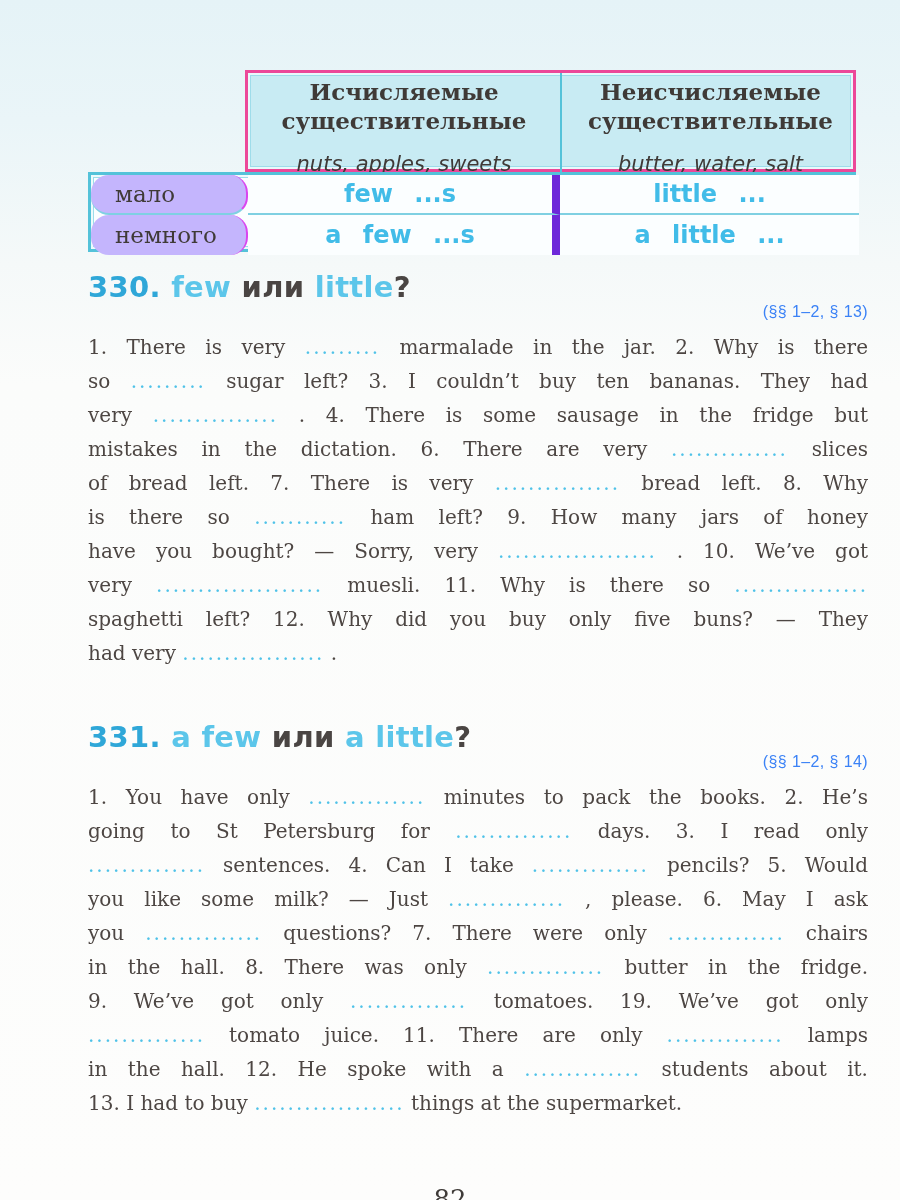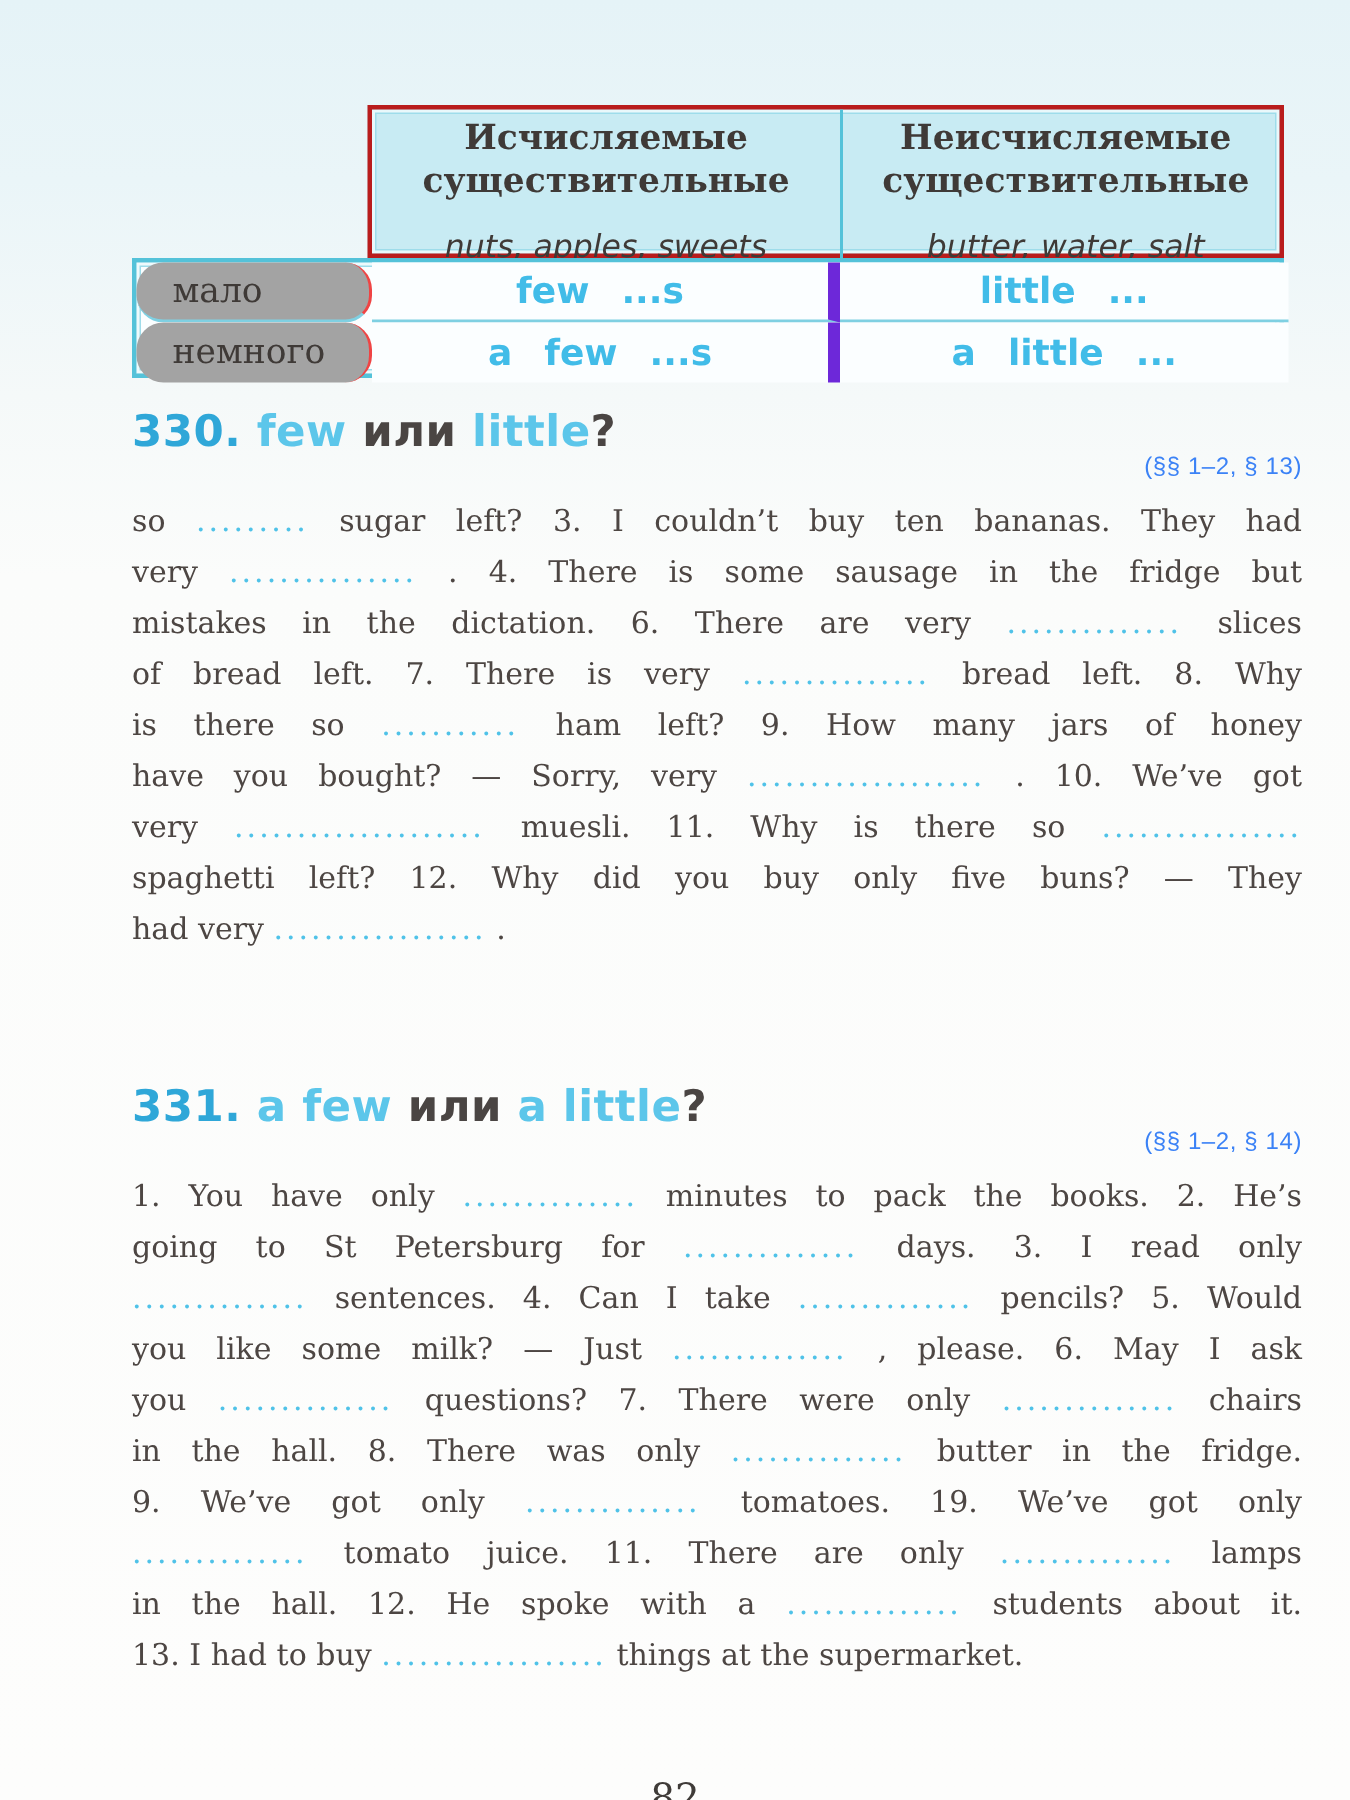--- a/index.html
+++ b/index.html
@@ -11,38 +11,38 @@
     position:relative;
     overflow:hidden;
   }
   .page{position:absolute;inset:0;}
 
   
   .tbl{position:absolute;left:88px;top:70px;width:768px;height:182px;}
   .tbl-header{
     position:absolute;left:157px;top:0;width:611px;height:102px;
     display:grid;grid-template-columns:312px 299px;
-    border:3px solid #b91c1c;
+    border:3px solid #ec4899;
     box-shadow:inset 0 0 0 2px #e9f8fb, inset 0 0 0 3px #9edcea;
     box-sizing:border-box;background:#c8ebf3;
   }
   .tbl-hcell{display:flex;flex-direction:column;justify-content:center;align-items:center;padding-top:4px;}
   .tbl-hcell + .tbl-hcell{border-left:2px solid #54c2d9;}
   .tbl-htitle{font-weight:bold;font-size:23px;line-height:29px;color:#3f3a37;text-align:center;}
   .tbl-hex{font-family:"DejaVu Sans",sans-serif;font-style:italic;font-size:21px;color:#3f3a37;margin-top:17px;}
   .tbl-body{
     position:absolute;left:0;top:102px;width:768px;height:80px;
     display:grid;grid-template-columns:157px 312px 299px;grid-template-rows:40px 40px;
     border:3px solid #54c2d9;
     box-shadow:inset 0 0 0 2px #eefafc, inset 0 0 0 3px #9edcea;
     box-sizing:border-box;background:#fbfeff;
   }
   .tbl-label{
-    background:#a3a3a3;display:flex;align-items:center;padding-left:24px;
-    font-size:23px;color:#3f3a37;border-right:2px solid #ef4444;border-radius:18px;
+    background:#c4b5fd;display:flex;align-items:center;padding-left:24px;
+    font-size:23px;color:#3f3a37;border-right:2px solid #d946ef;border-radius:18px;
   }
   .tbl-val{
     display:flex;align-items:center;justify-content:center;
     font-family:"DejaVu Sans",sans-serif;font-weight:bold;font-size:24px;
     color:#41bce8;word-spacing:13px;background:#fbfeff;
   }
   .tbl-val.c1{border-right:8px solid #6d28d9;}
   .r1{border-bottom:2px solid #7fd0e2;}
 
   
@@ -90,20 +90,21 @@
       <div class="tbl-label">немного</div>
       <div class="tbl-val c1">a few ...s</div>
       <div class="tbl-val">a little ...</div>
     </div>
   </div>
 
   <div class="exercise ex-330">
     <div class="ex-title"><span class="h-num">330. </span><span class="h-accent">few </span><span class="h-dark">или </span><span class="h-accent">little</span><span class="h-dark">?</span></div>
     <div class="ex-ref">(§§ 1–2,  § 13)</div>
     <div class="ex-body">
+        <div class="jline"><span>1. There is very </span><span class="blank">.........</span><span> marmalade in the jar. 2. Why is there</span></div>
         <div class="jline"><span>so </span><span class="blank">.........</span><span> sugar left? 3. I couldn’t buy ten bananas. They had</span></div>
         <div class="jline"><span>very </span><span class="blank">...............</span><span> . 4. There is some sausage in the fridge but</span></div>
         <div class="jline"><span>mistakes in the dictation. 6. There are very </span><span class="blank">..............</span><span> slices</span></div>
         <div class="jline"><span>of bread left. 7. There is very </span><span class="blank">...............</span><span> bread left. 8. Why</span></div>
         <div class="jline"><span>is there so </span><span class="blank">...........</span><span> ham left? 9. How many jars of honey</span></div>
         <div class="jline"><span>have you bought? — Sorry, very </span><span class="blank">...................</span><span> . 10. We’ve got</span></div>
         <div class="jline"><span>very </span><span class="blank">....................</span><span> muesli. 11. Why is there so </span><span class="blank">................</span></div>
         <div class="jline"><span>spaghetti left? 12. Why did you buy only five buns? — They</span></div>
         <div class="jline lastline"><span>had very </span><span class="blank">.................</span><span> .</span></div>
       </div>

